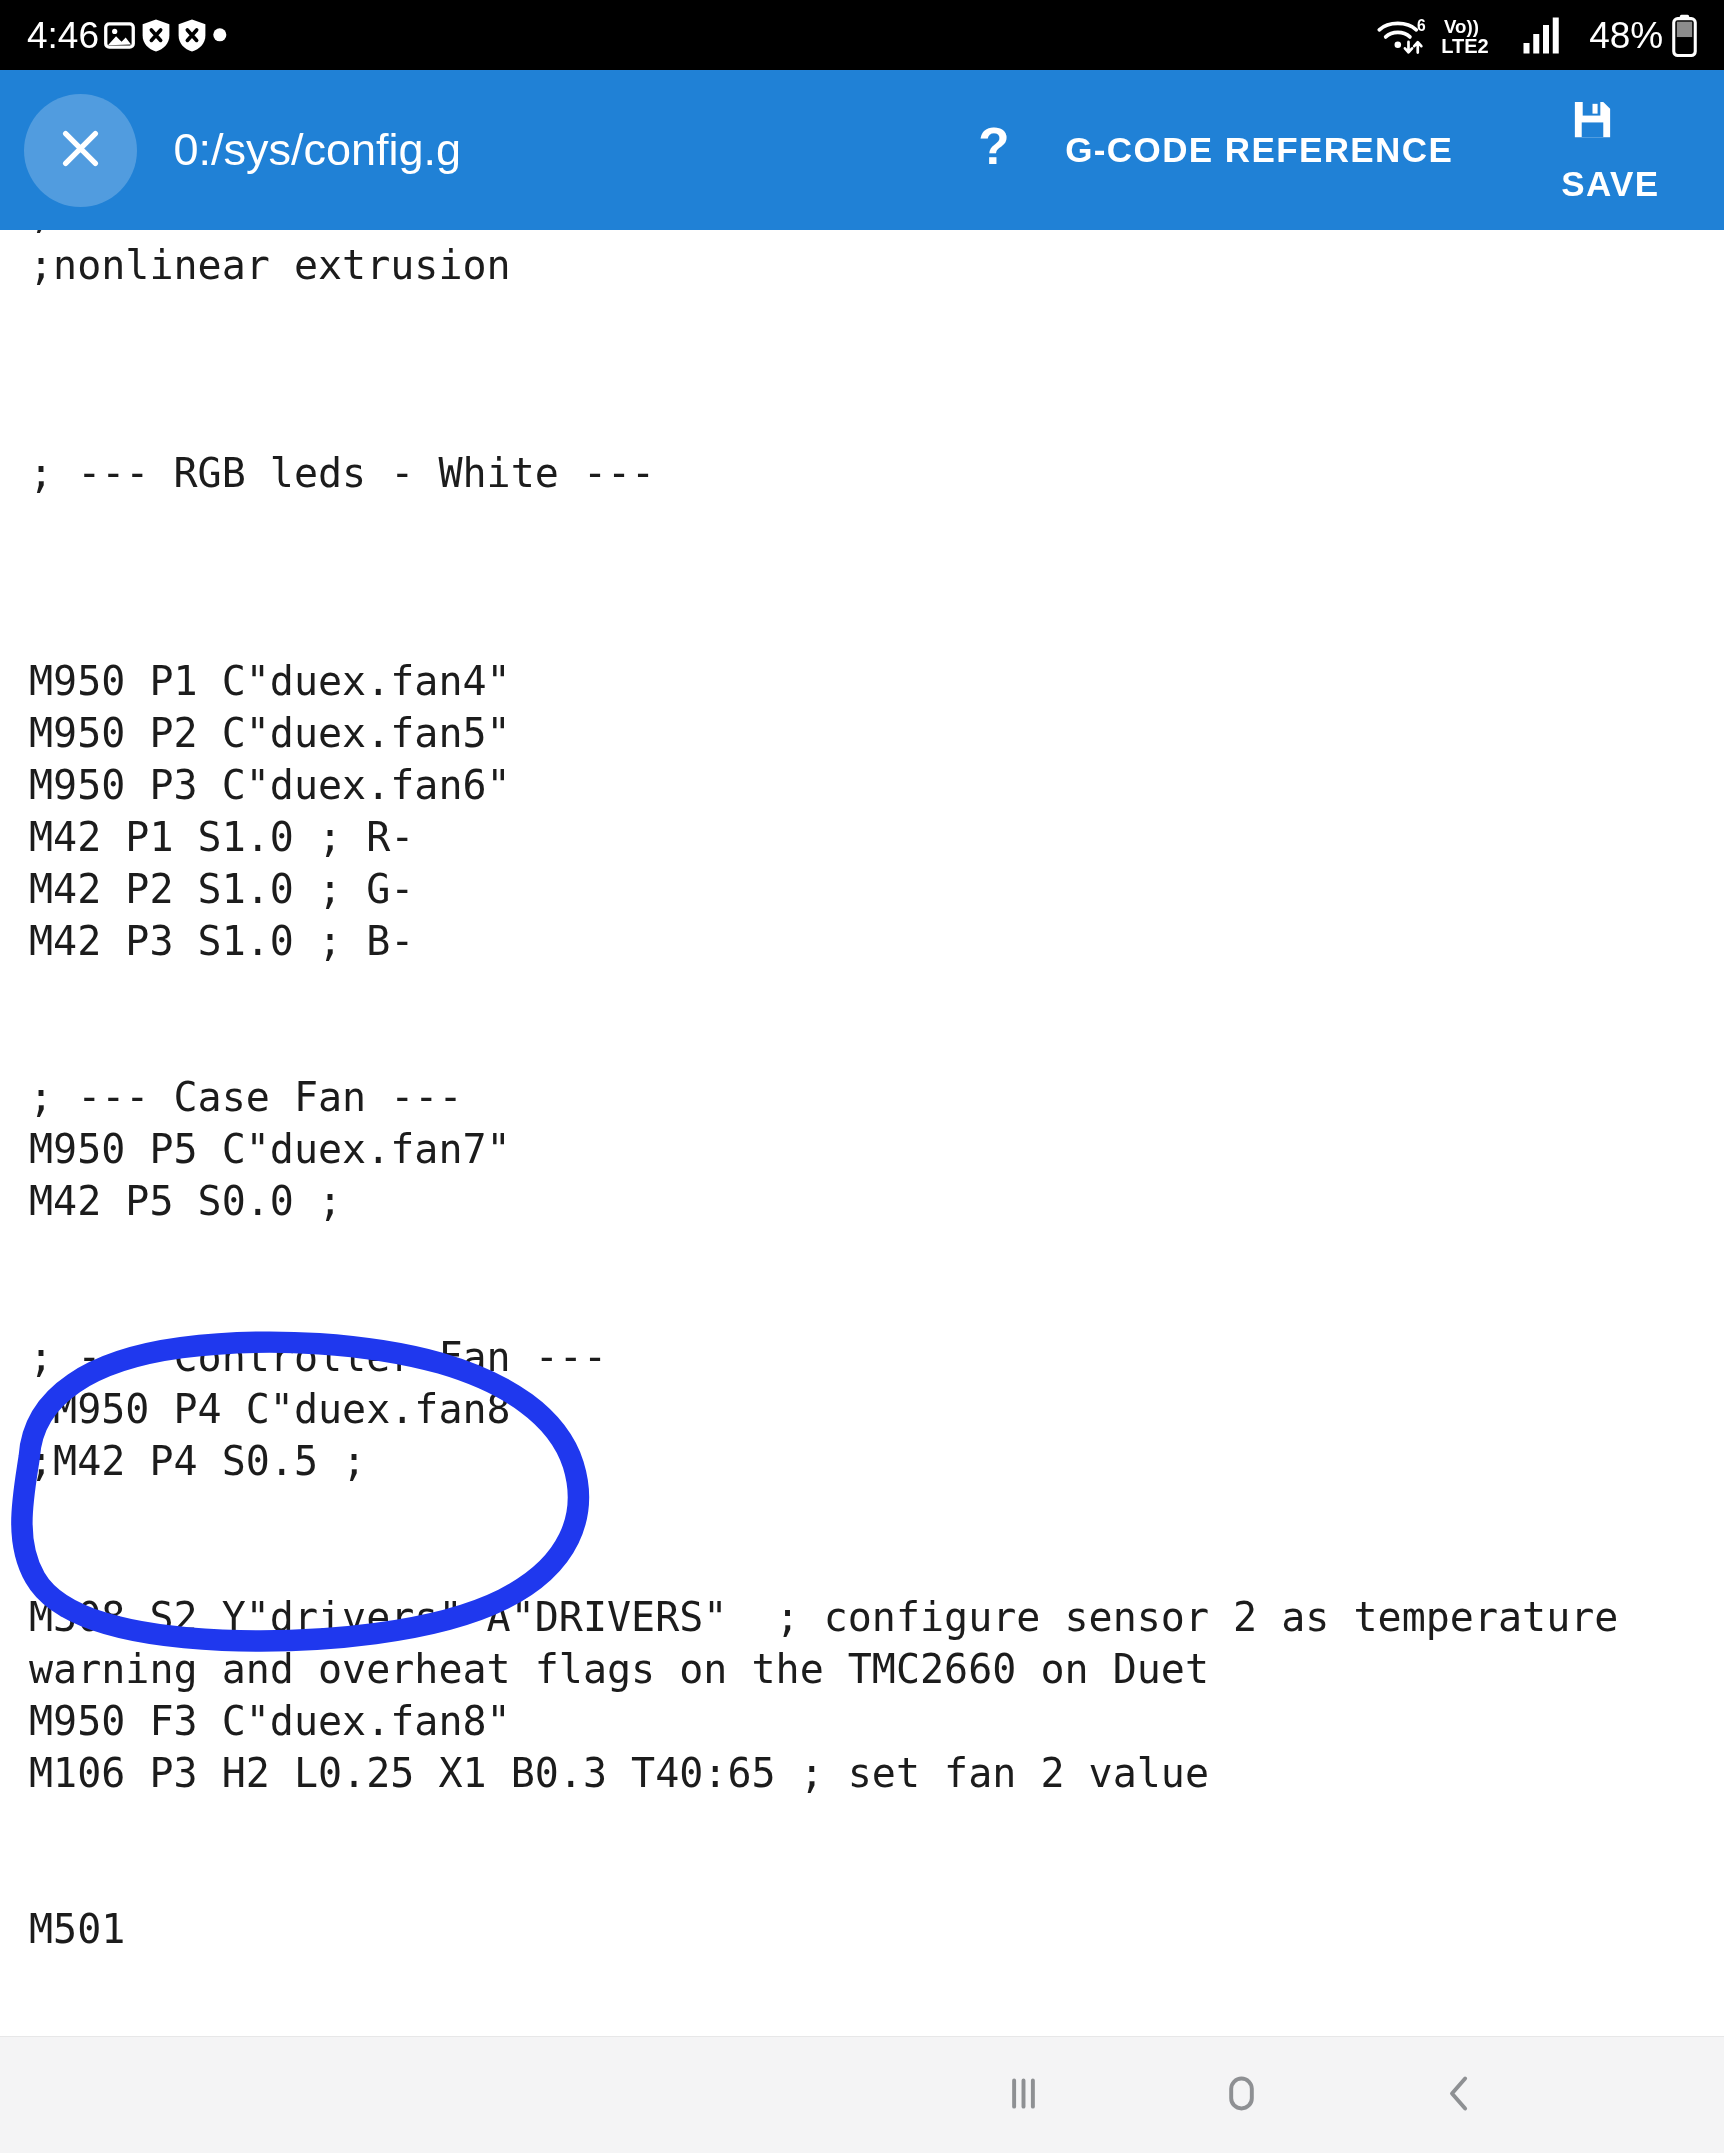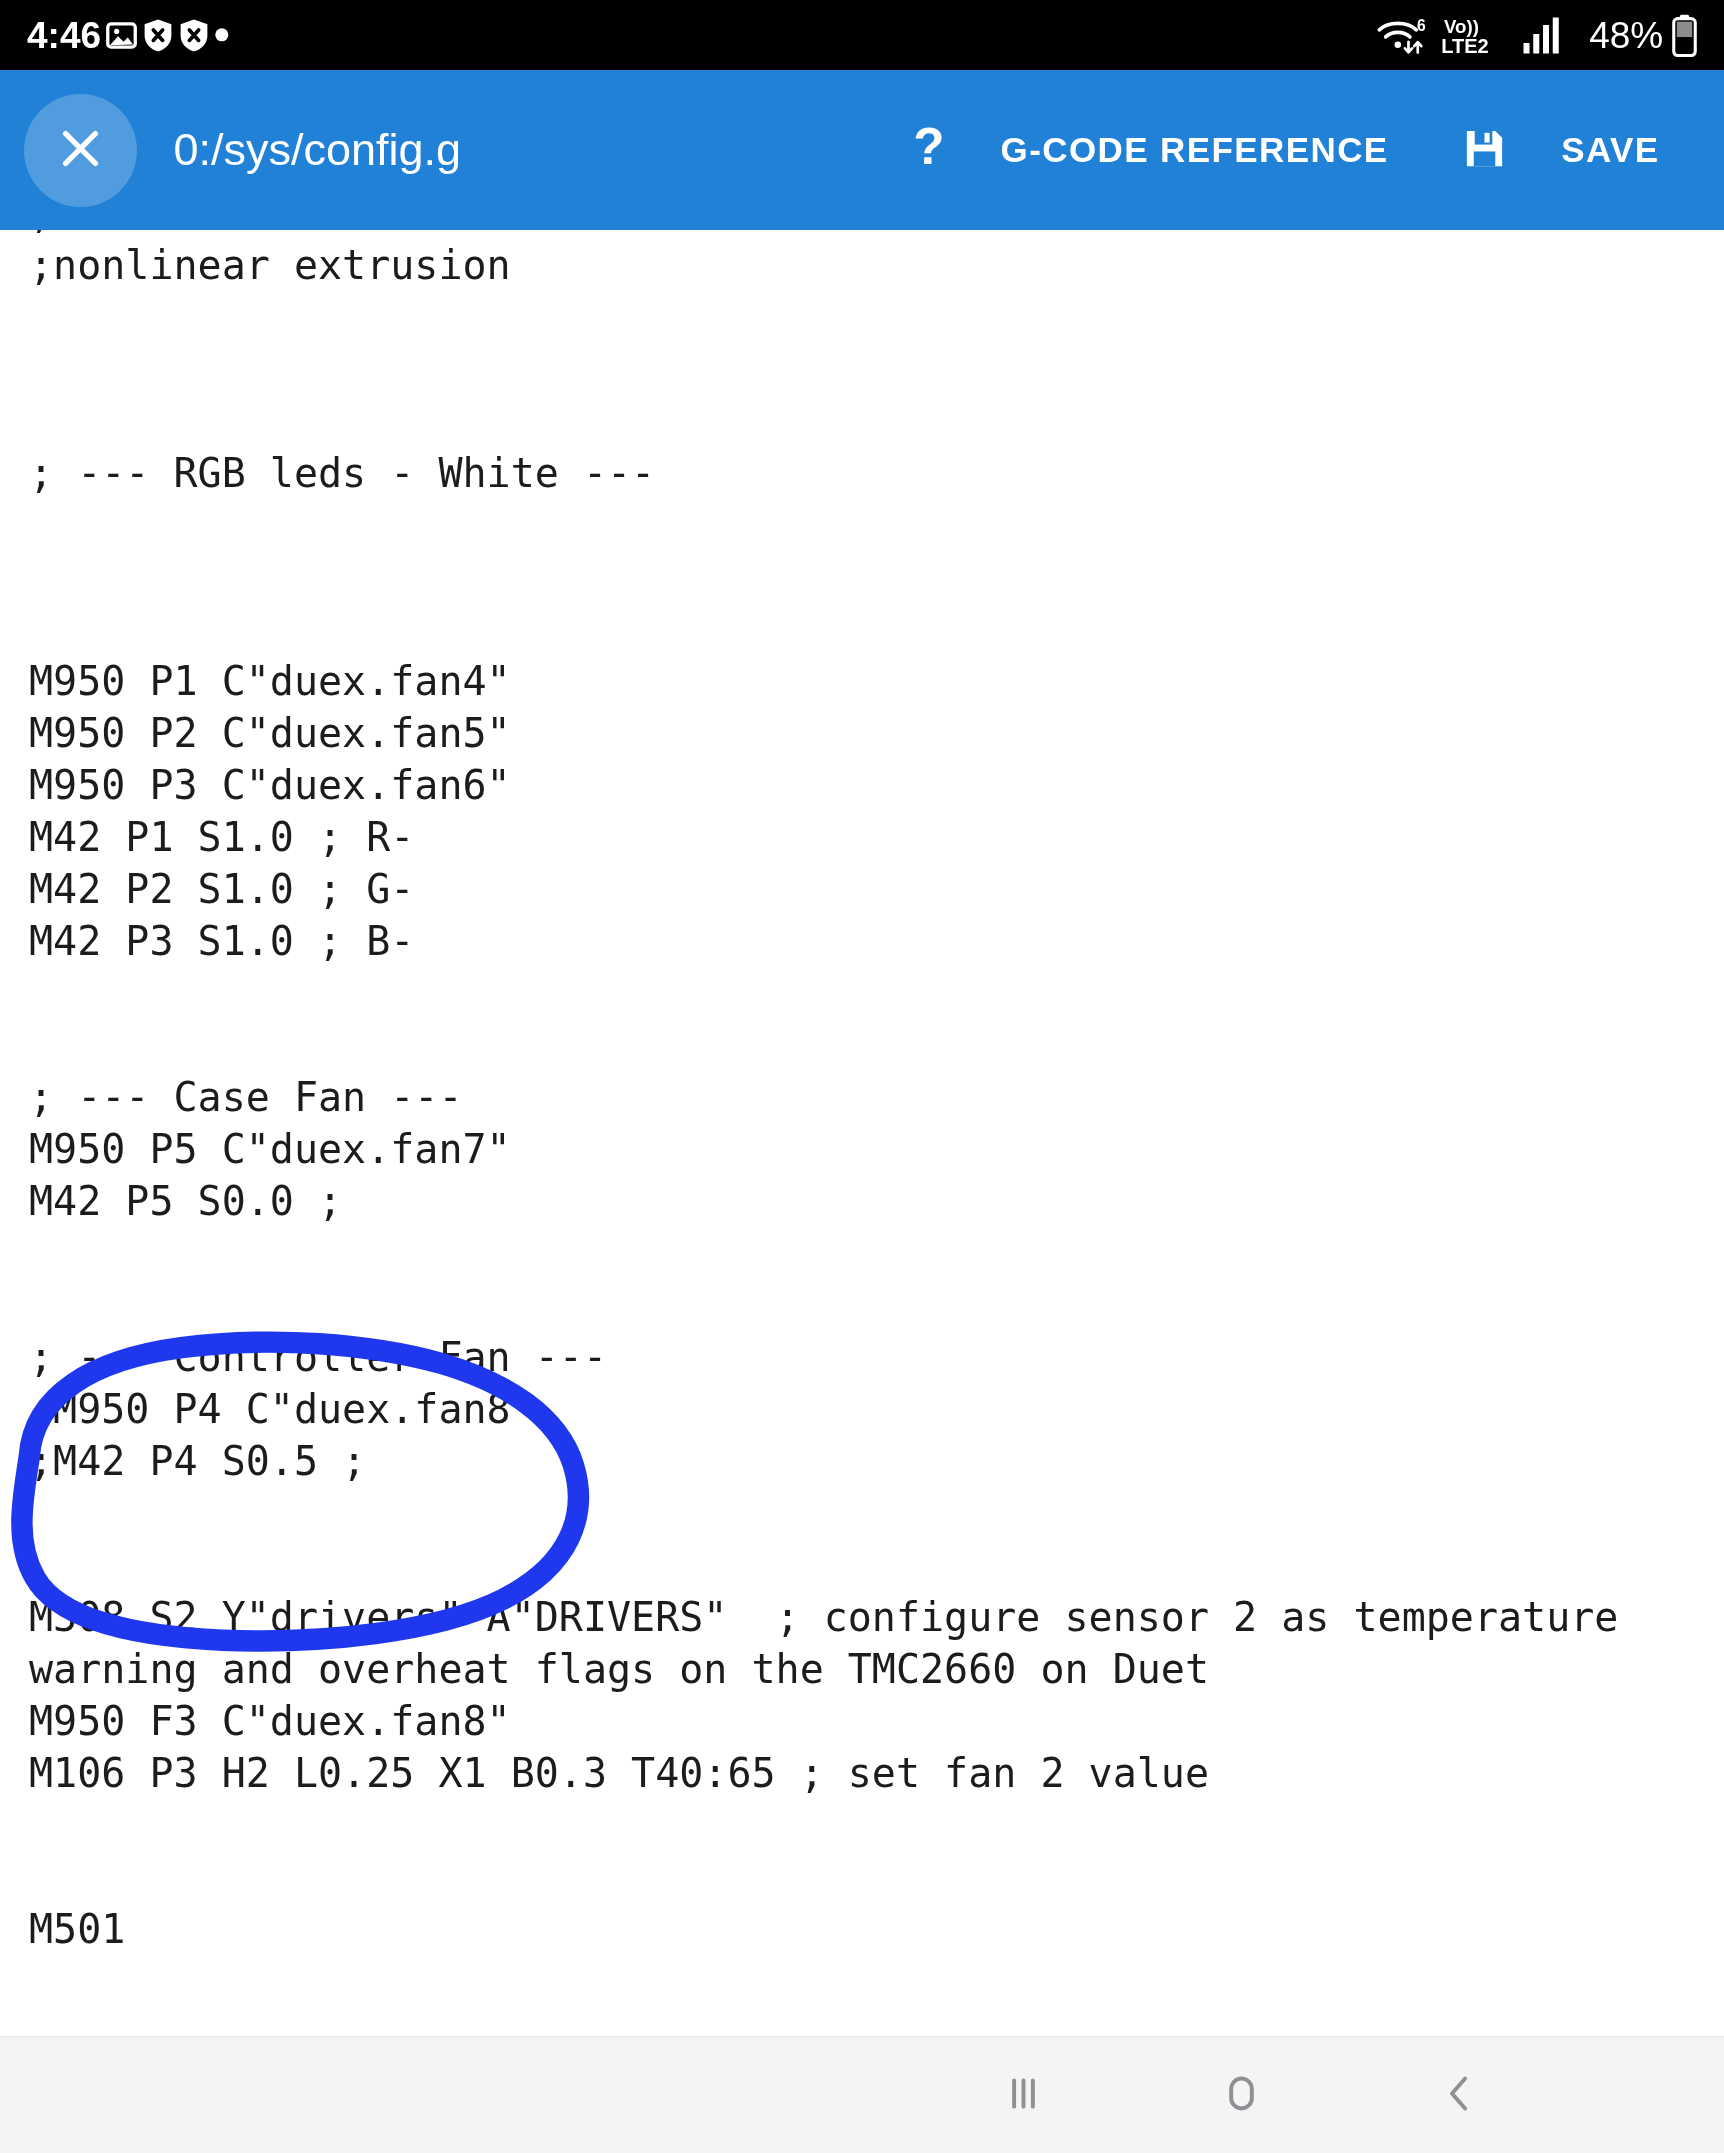--- a/index.html
+++ b/index.html
@@ -25,21 +25,20 @@
     display: flex;
     align-items: center;
     justify-content: space-between;
     padding: 0 27px;
     box-sizing: border-box;
   }
   .sb-left {
     display: flex;
     align-items: center;
     gap: 4px;
-    font-weight: bold;
   }
   .sb-clock {
     color: #ffffff;
     font-size: 37px;
     font-family: "Liberation Sans", sans-serif;
     letter-spacing: 0px;
     line-height: 1;
   }
   .sb-right {
     display: flex;
@@ -98,21 +97,21 @@
   .header-action-label {
     color: #ffffff;
     font-size: 35px;
     font-weight: bold;
     letter-spacing: 1.4px;
     font-family: "Liberation Sans", sans-serif;
     white-space: nowrap;
     margin-left: 36px;
   }
   #gcode-ref-button { margin-right: 72px; }
-  #save-button { margin-right: 43px; }
+  #save-button { margin-right: 43px; flex-direction: column; }
 
   
   #editor-area {
     position: absolute;
     top: 230px; left: 0;
     width: 1724px;
     height: 1806px;
     background: #ffffff;
     overflow: hidden;
   }

